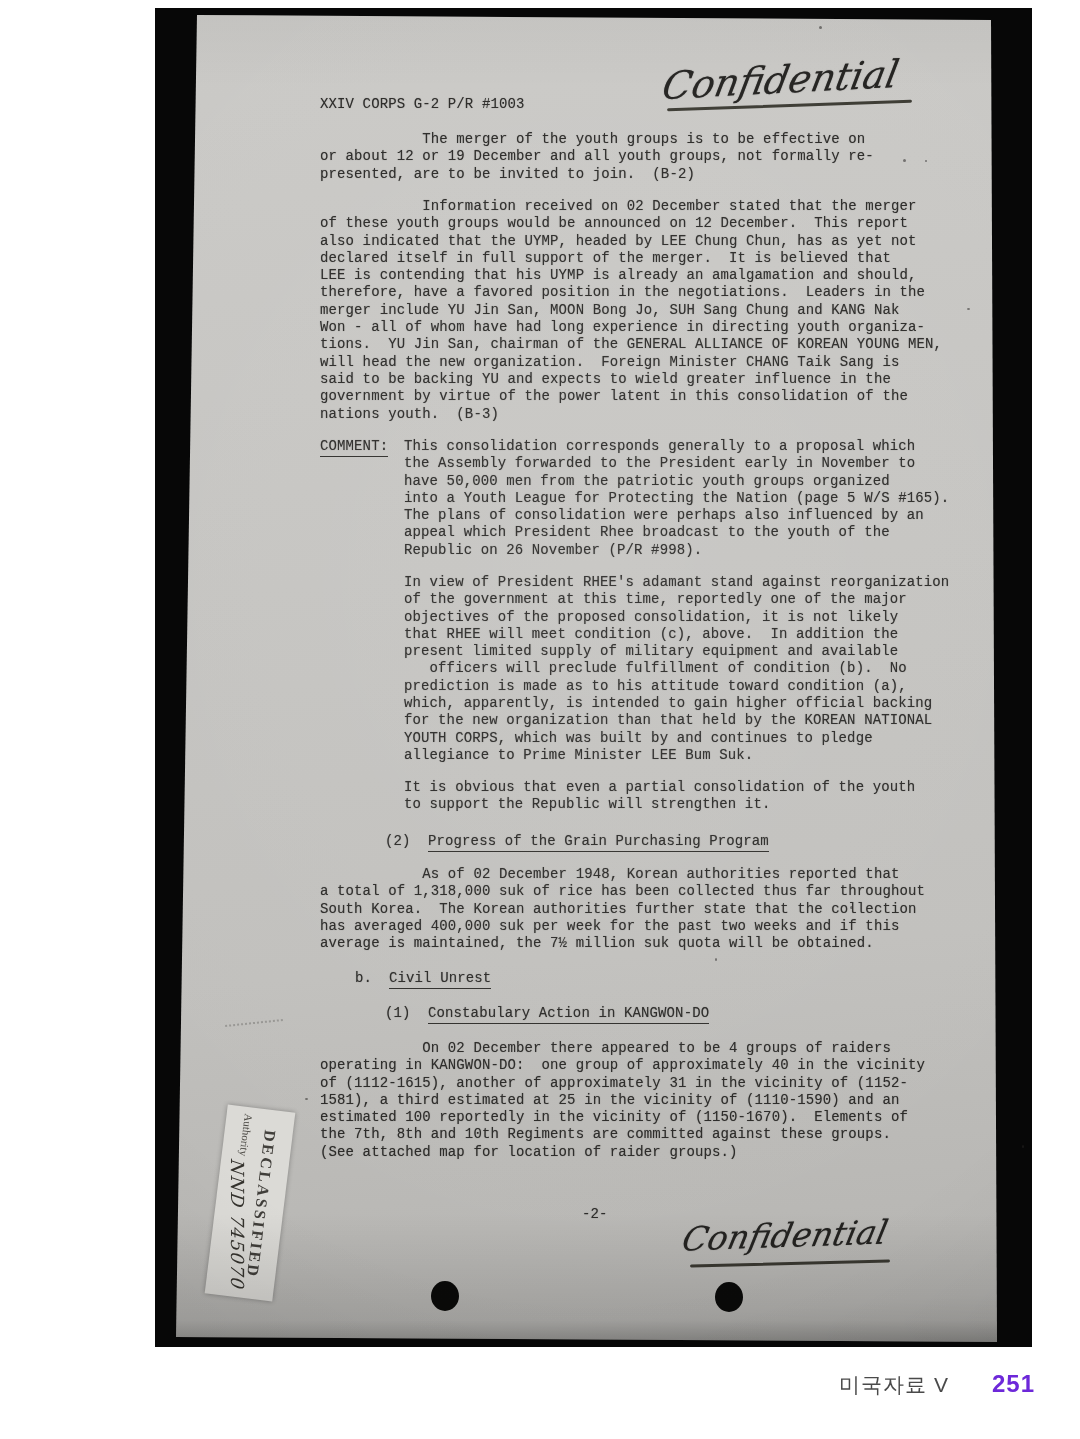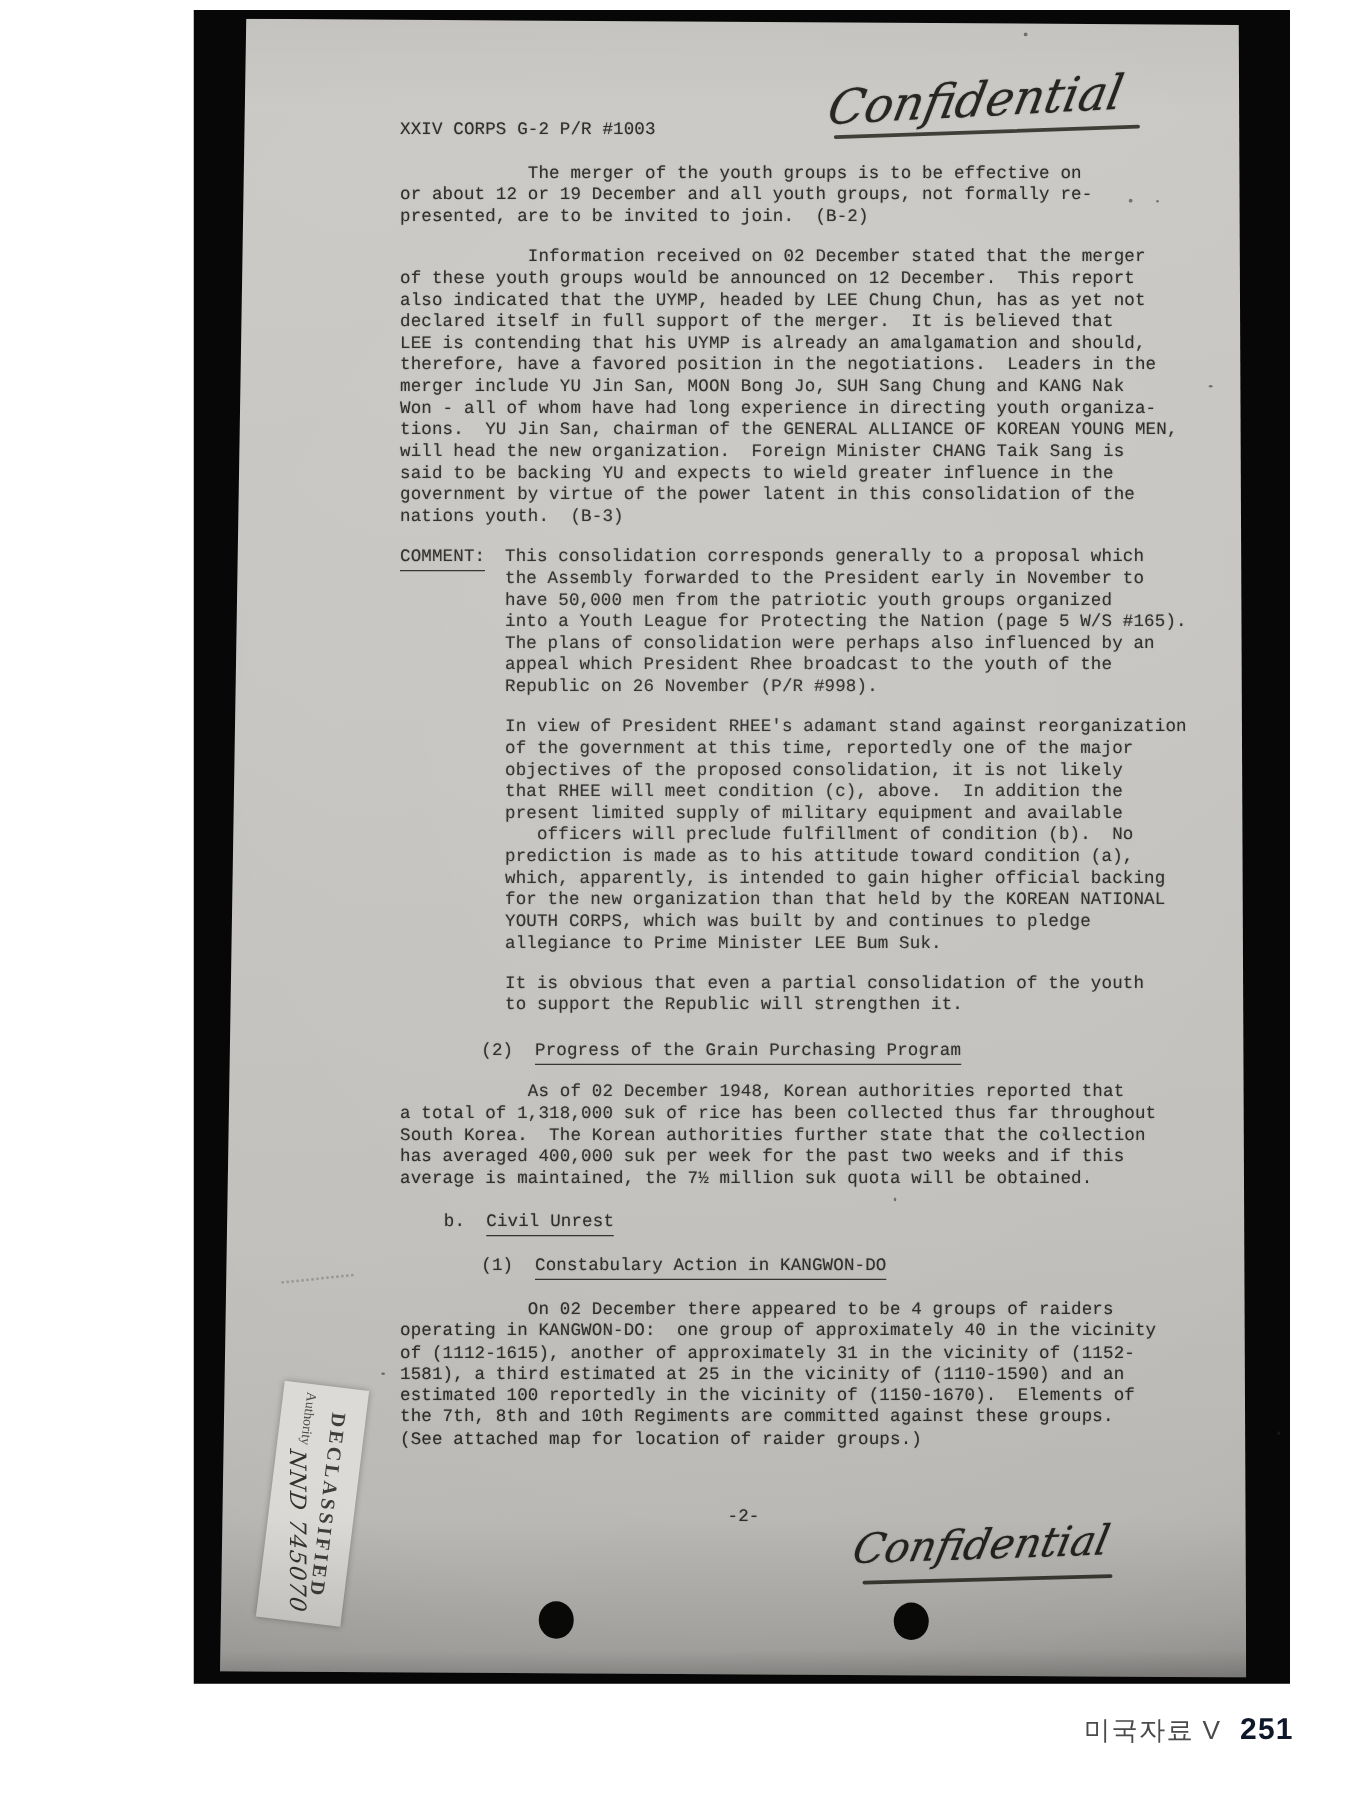--- a/index.html
+++ b/index.html
@@ -64,21 +64,21 @@
   .pencil-mark{
     position:absolute;width:58px;height:0;border-top:2px dotted #83827f;
     opacity:0.65;transform:rotate(-6deg);
   }
   .speck{position:absolute;border-radius:50%;background:rgba(40,39,37,0.55);}
   .footer{
     position:absolute;left:0;top:1370px;width:1035px;
     display:flex;justify-content:flex-end;align-items:baseline;gap:15px;
   }
   .footer-label{font-size:21px;color:#4a4a4a;letter-spacing:1px;}
-  .footer-page{font-size:24px;font-weight:700;color:#0f172a;letter-spacing:1px;}
+  .footer-page{font-size:24px;font-weight:700;color:#6d28d9;letter-spacing:1px;margin-left:28px;}
 </style>
 </head>
 <body>
 
 <div class="scan">
   <div class="paper"></div>
 
   <pre class="typed" style="left:165px;top:88px;">XXIV CORPS G-2 P/R #1003</pre>
 
   <div class="script" style="left:508px;top:50px;font-size:38px;">Confidential</div>

